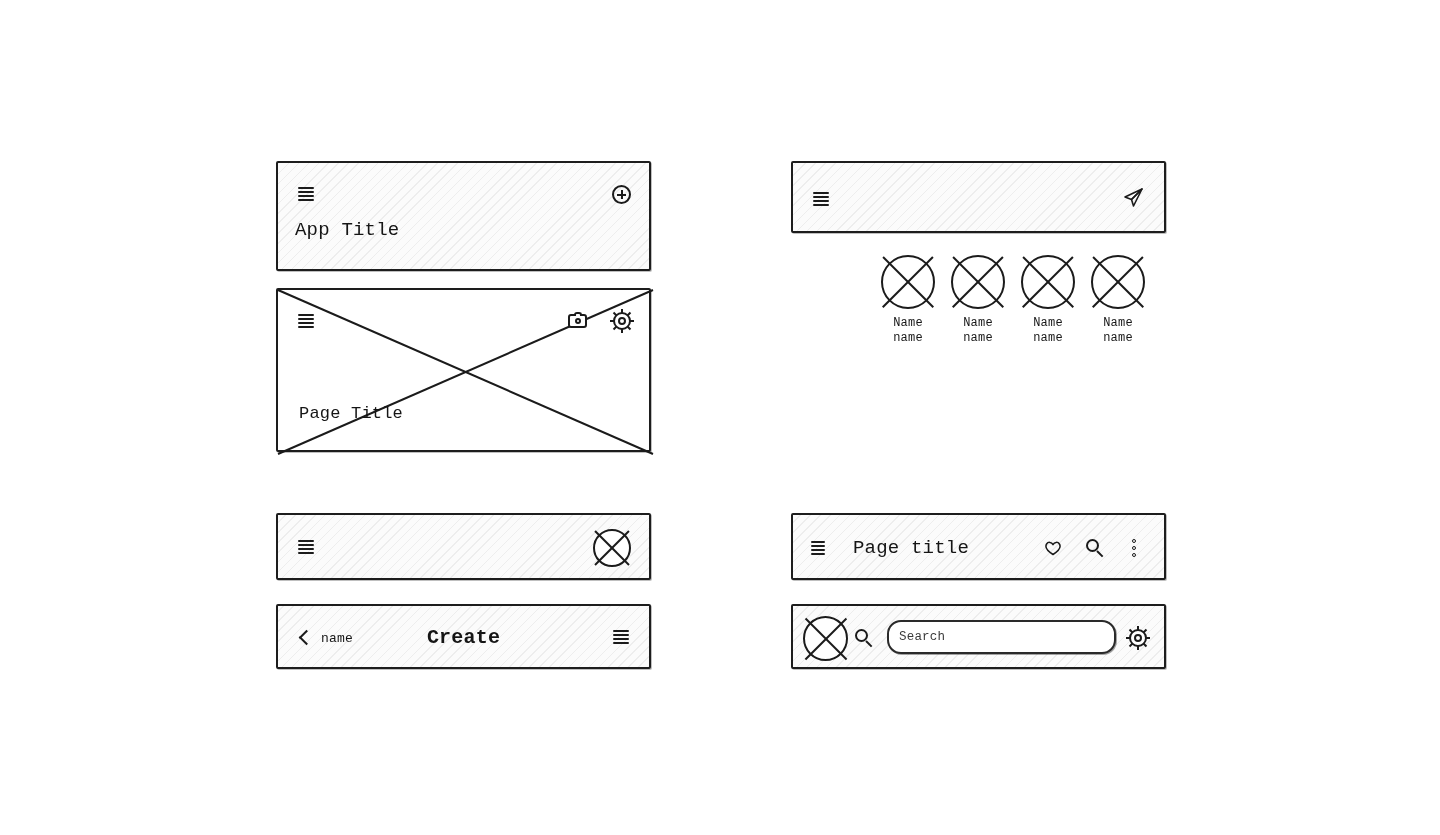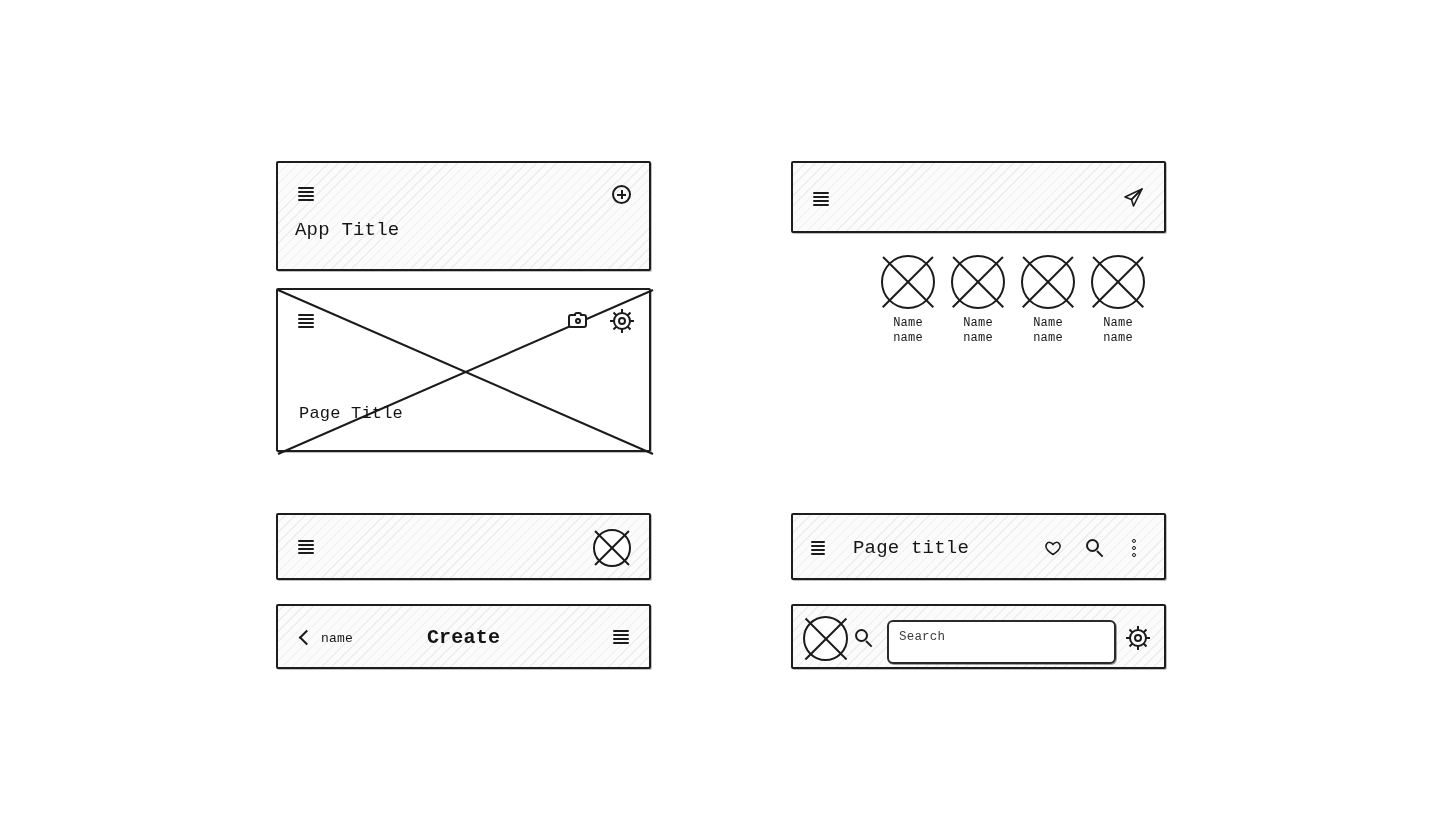--- a/index.html
+++ b/index.html
@@ -236,22 +236,22 @@
   .kebab b:nth-child(1) { top: 0; }
   .kebab b:nth-child(2) { top: 7px; }
   .kebab b:nth-child(3) { top: 14px; }
   #card-page-actions .kebab { position: absolute; right: 28px; top: 24px; }
 
   
   #card-search { left: 791px; top: 604px; width: 375px; height: 65px; }
   #card-search .circ-x { position: absolute; left: 10px; top: 10px; width: 45px; height: 45px; }
   #card-search .mag { position: absolute; left: 62px; top: 23px; }
   #card-search .field {
-    position: absolute; left: 94px; top: 14px; width: 229px; height: 44px;
-    border: 2px solid #2a2a2a; border-radius: 6px; box-sizing: border-box;
+    position: absolute; left: 94px; top: 14px; width: 229px; height: 34px;
+    border: 2px solid #2a2a2a; border-radius: 14px; box-sizing: border-box;
     background: #ffffff;
     box-shadow: 1px 1px 0 rgba(0,0,0,0.35);
   }
   #card-search .field span {
     position: absolute; left: 10px; top: 8px; font-size: 12.5px; color: #3a3a3a;
   }
   #card-search .gear { position: absolute; right: 16px; top: 22px; }
 </style>
 </head>
 <body>

